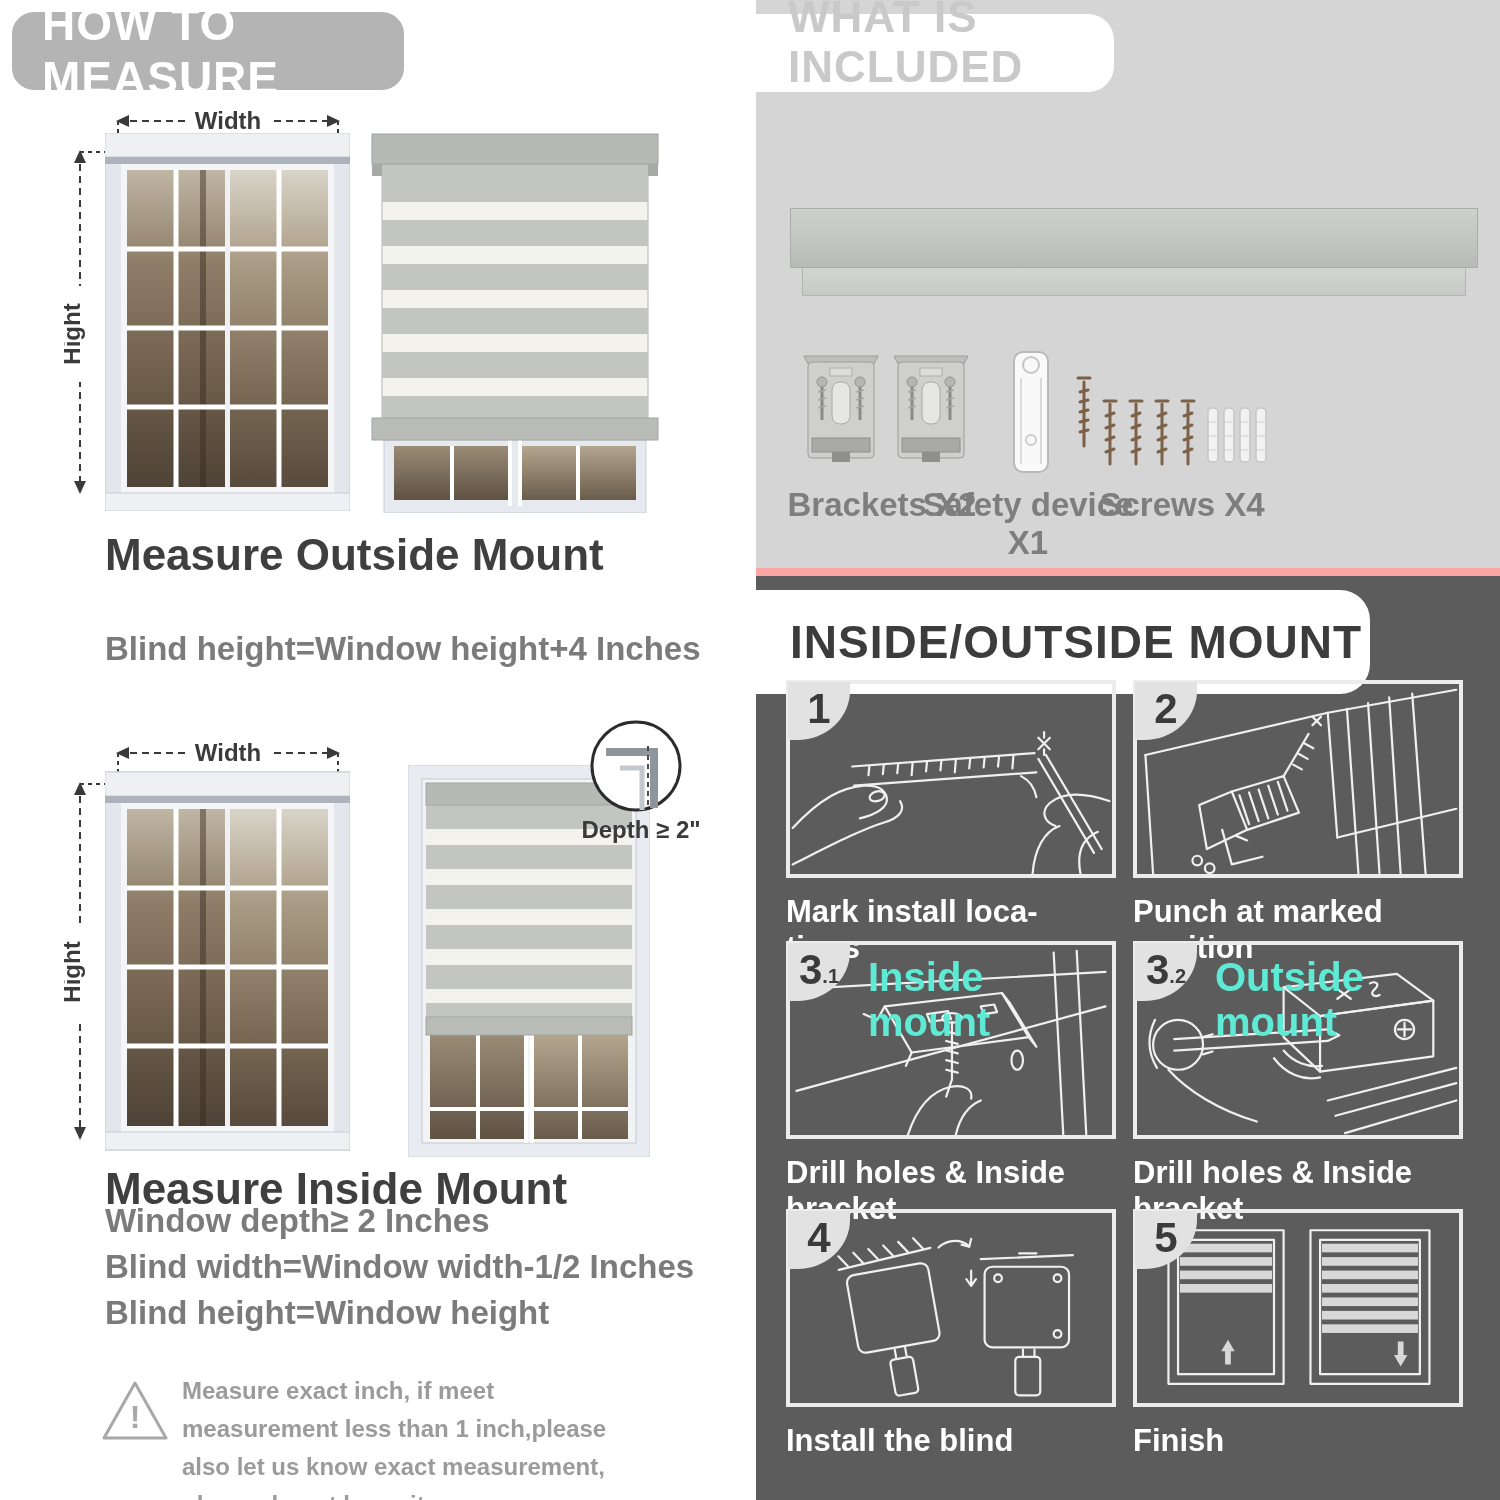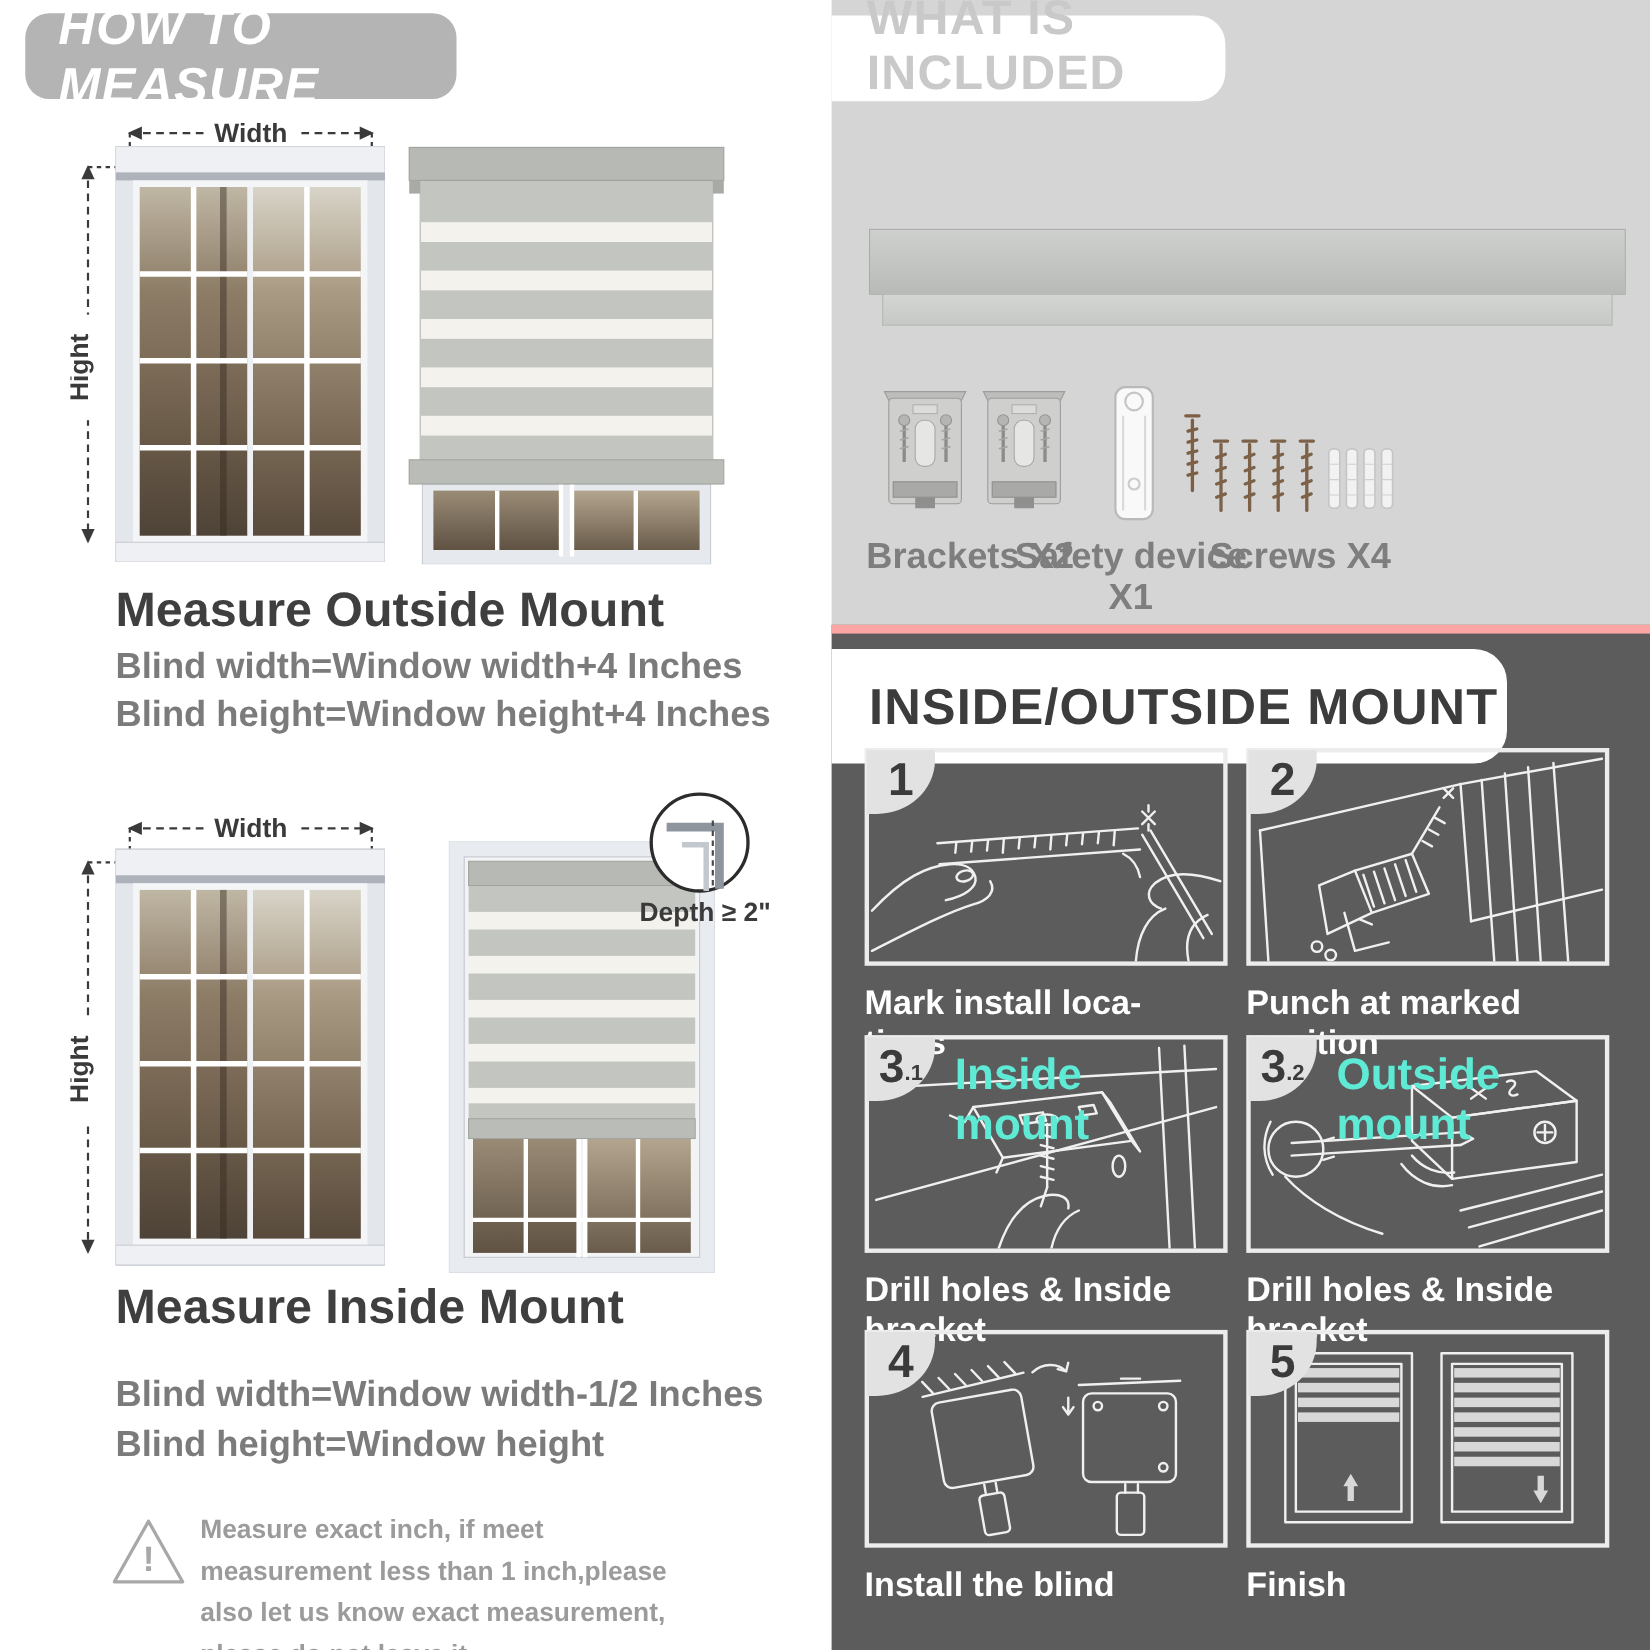--- a/index.html
+++ b/index.html
@@ -1,22 +1,22 @@
 <!DOCTYPE html>
 <html><head>
 <meta charset="utf-8">
 <style>
   html,body{margin:0;padding:0;background:#ffffff;}
   .canvas{position:relative;width:1500px;height:1500px;background:#ffffff;overflow:hidden;
           font-family:"Liberation Sans",sans-serif;}
   .abs{position:absolute;}
 
   
-  .how-header{left:23px;top:12px;width:392px;height:78px;background:#b4b4b4;border-radius:22px;
-    display:flex;align-items:center;padding-left:30px;box-sizing:border-box;font-style:italic;}
+  .how-header{left:12px;top:12px;width:392px;height:78px;background:#b4b4b4;border-radius:22px;
+    display:flex;align-items:center;padding-left:30px;box-sizing:border-box;}
   .how-header span{color:#ffffff;font-size:46px;font-weight:bold;letter-spacing:1px;}
 
   .sec-title{font-size:44px;font-weight:bold;color:#3f3f3f;}
   .sec-line{font-size:33px;font-weight:bold;color:#7b7b7b;}
 
   .warn-text{width:470px;font-size:24px;font-weight:bold;color:#9b9b9b;line-height:38px;}
 
   
   .panel-light{left:756px;top:0;width:744px;height:568px;background:#d5d5d5;}
   .included-header{left:0;top:14px;width:358px;height:78px;background:#ffffff;
@@ -142,21 +142,20 @@
       <rect x="12" y="224" width="266" height="26"></rect>
         <rect x="12" y="268" width="266" height="22"></rect>
     </g>
     <rect x="2" y="6" width="286" height="30" fill="#b7bab4" stroke="#9fa29c"></rect>
     <rect x="2" y="36" width="10" height="12" fill="#a8aba5"></rect>
     <rect x="278" y="36" width="10" height="12" fill="#a8aba5"></rect>
     <rect x="2" y="290" width="286" height="22" fill="#babdb7" stroke="#a2a59f"></rect>
   </svg>
 
   <div class="abs sec-title" style="left:105px;top:530px;">Measure Outside Mount</div>
-  <div class="abs sec-line" style="left:105px;top:586px;">Blind width=Window width+4 Inches</div>
   <div class="abs sec-line" style="left:105px;top:630px;">Blind height=Window height+4 Inches</div>
 
   <svg class="abs" style="left:112px;top:740px;width:232px;height:46px;" viewBox="0 0 232 46">
     <line x1="6" y1="13" x2="226" y2="13" stroke="#3a3a3a" stroke-width="2" stroke-dasharray="7 5"></line>
     <polygon points="4,13 17,7 17,19" fill="#3a3a3a"></polygon>
     <polygon points="228,13 215,7 215,19" fill="#3a3a3a"></polygon>
     <line x1="6" y1="13" x2="6" y2="44" stroke="#3a3a3a" stroke-width="2" stroke-dasharray="4 4"></line>
     <line x1="226" y1="13" x2="226" y2="44" stroke="#3a3a3a" stroke-width="2" stroke-dasharray="4 4"></line>
     <rect x="74" y="0" width="84" height="26" fill="#ffffff"></rect>
     <text x="116" y="21" text-anchor="middle" font-size="24" font-weight="bold" fill="#3a3a3a">Width</text>
@@ -244,20 +243,21 @@
 
   <svg class="abs" style="left:588px;top:718px;width:96px;height:96px;" viewBox="0 0 96 96">
     <circle cx="48" cy="48" r="44" fill="#ffffff" stroke="#2c2c2c" stroke-width="3"></circle>
     <path d="M18,34 H66 V90" fill="none" stroke="#8f959d" stroke-width="8"></path>
     <path d="M32,50 H54 V92" fill="none" stroke="#c3c8cf" stroke-width="5"></path>
     <path d="M60,28 V88" fill="none" stroke="#4a4a4a" stroke-width="2" stroke-dasharray="5 4"></path>
   </svg>
   <div class="abs" style="left:576px;top:816px;width:130px;text-align:center;font-size:24px;font-weight:bold;color:#3a3a3a;">Depth ≥ 2"</div>
 
   <div class="abs sec-title" style="left:105px;top:1148px;margin-top:16px;">Measure Inside Mount</div>
+  <div class="abs sec-line" style="left:105px;top:1202px;">Window depth≥ 2 Inches</div>
   <div class="abs sec-line" style="left:105px;top:1248px;">Blind width=Window width-1/2 Inches</div>
   <div class="abs sec-line" style="left:105px;top:1294px;">Blind height=Window height</div>
 
   <svg class="abs" style="left:100px;top:1378px;width:70px;height:66px;" viewBox="0 0 70 66">
     <path d="M35,5 L66,60 L4,60 Z" fill="none" stroke="#a8a8a8" stroke-width="3" stroke-linejoin="round"></path>
     <text x="35" y="50" text-anchor="middle" font-size="32" font-weight="bold" fill="#a8a8a8">!</text>
   </svg>
   <div class="abs warn-text" style="left:182px;top:1372px;">Measure exact inch, if meet measurement less than 1 inch,please also let us know exact measurement, please do not leave it</div>
 
   <div class="abs panel-light">

